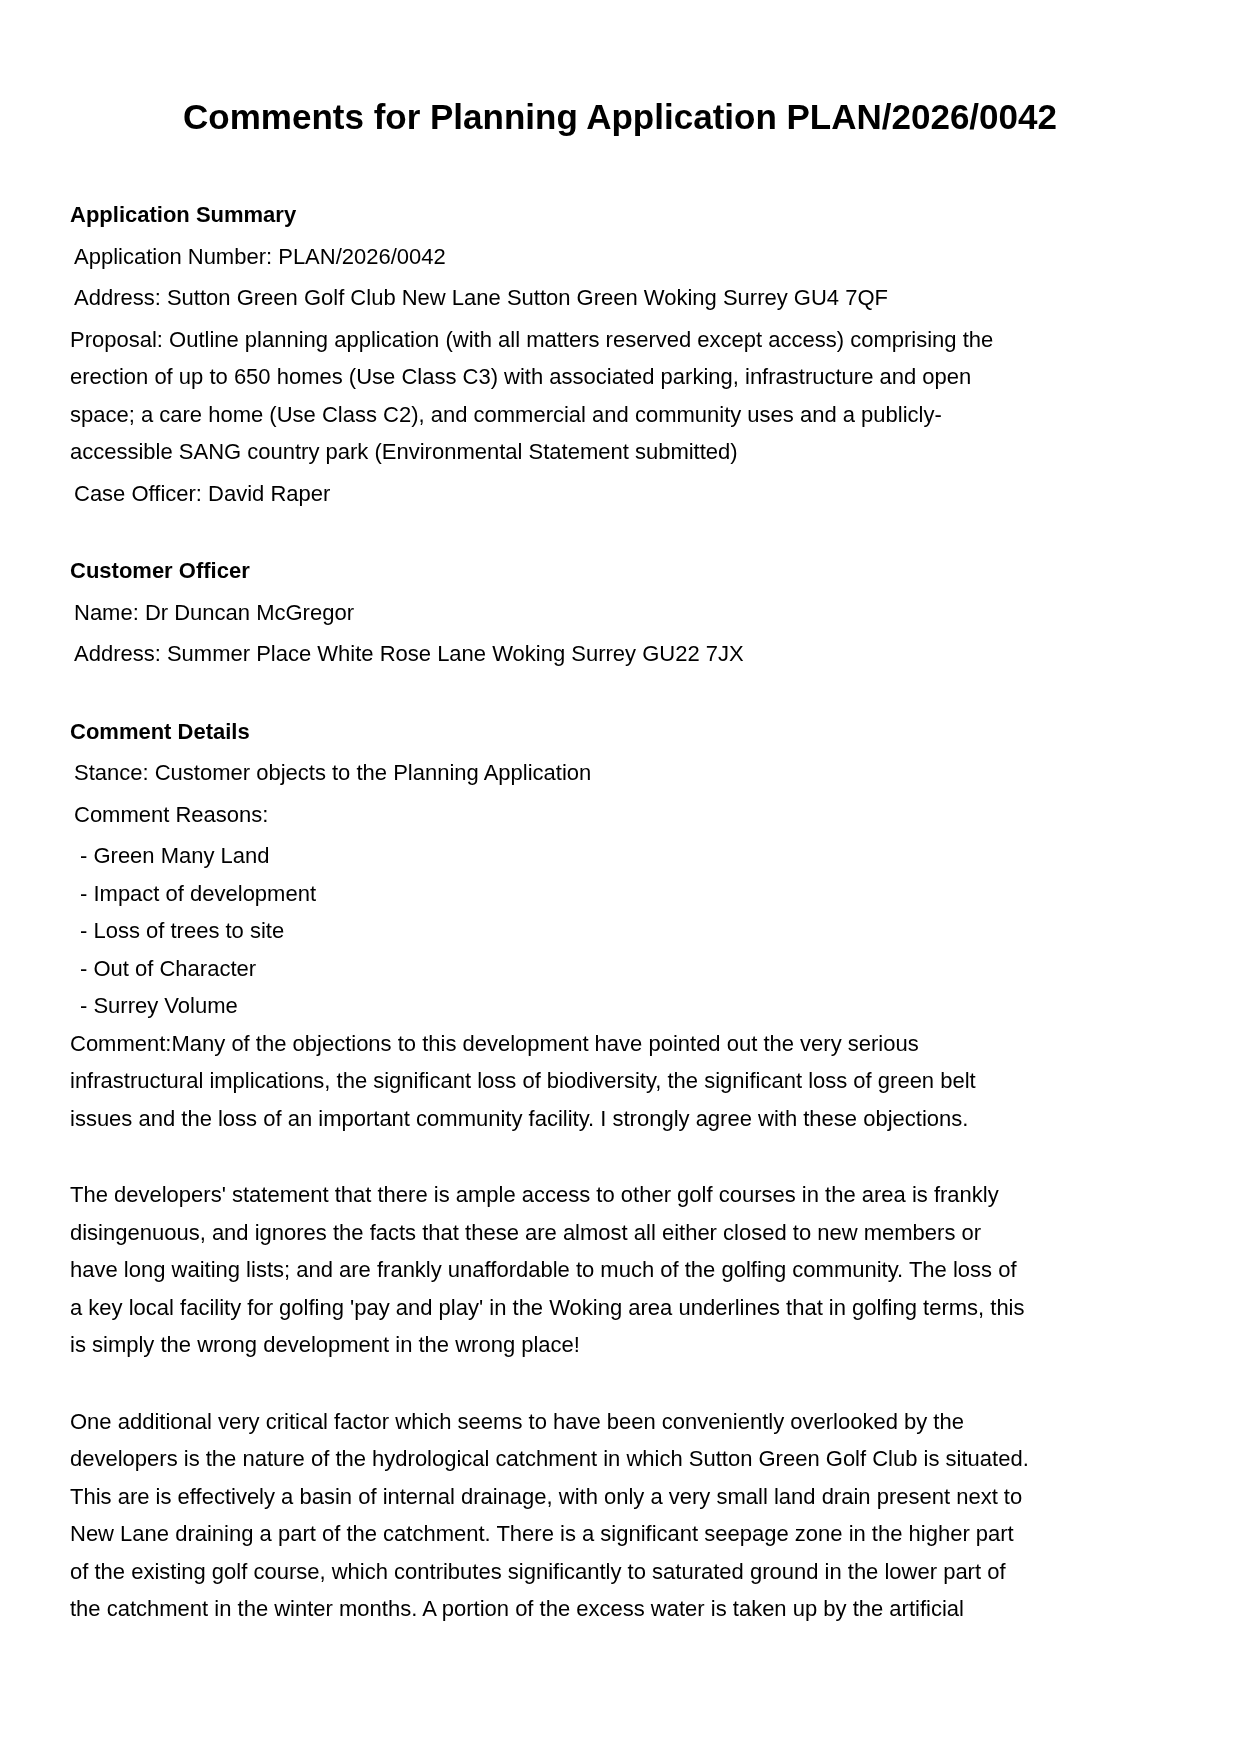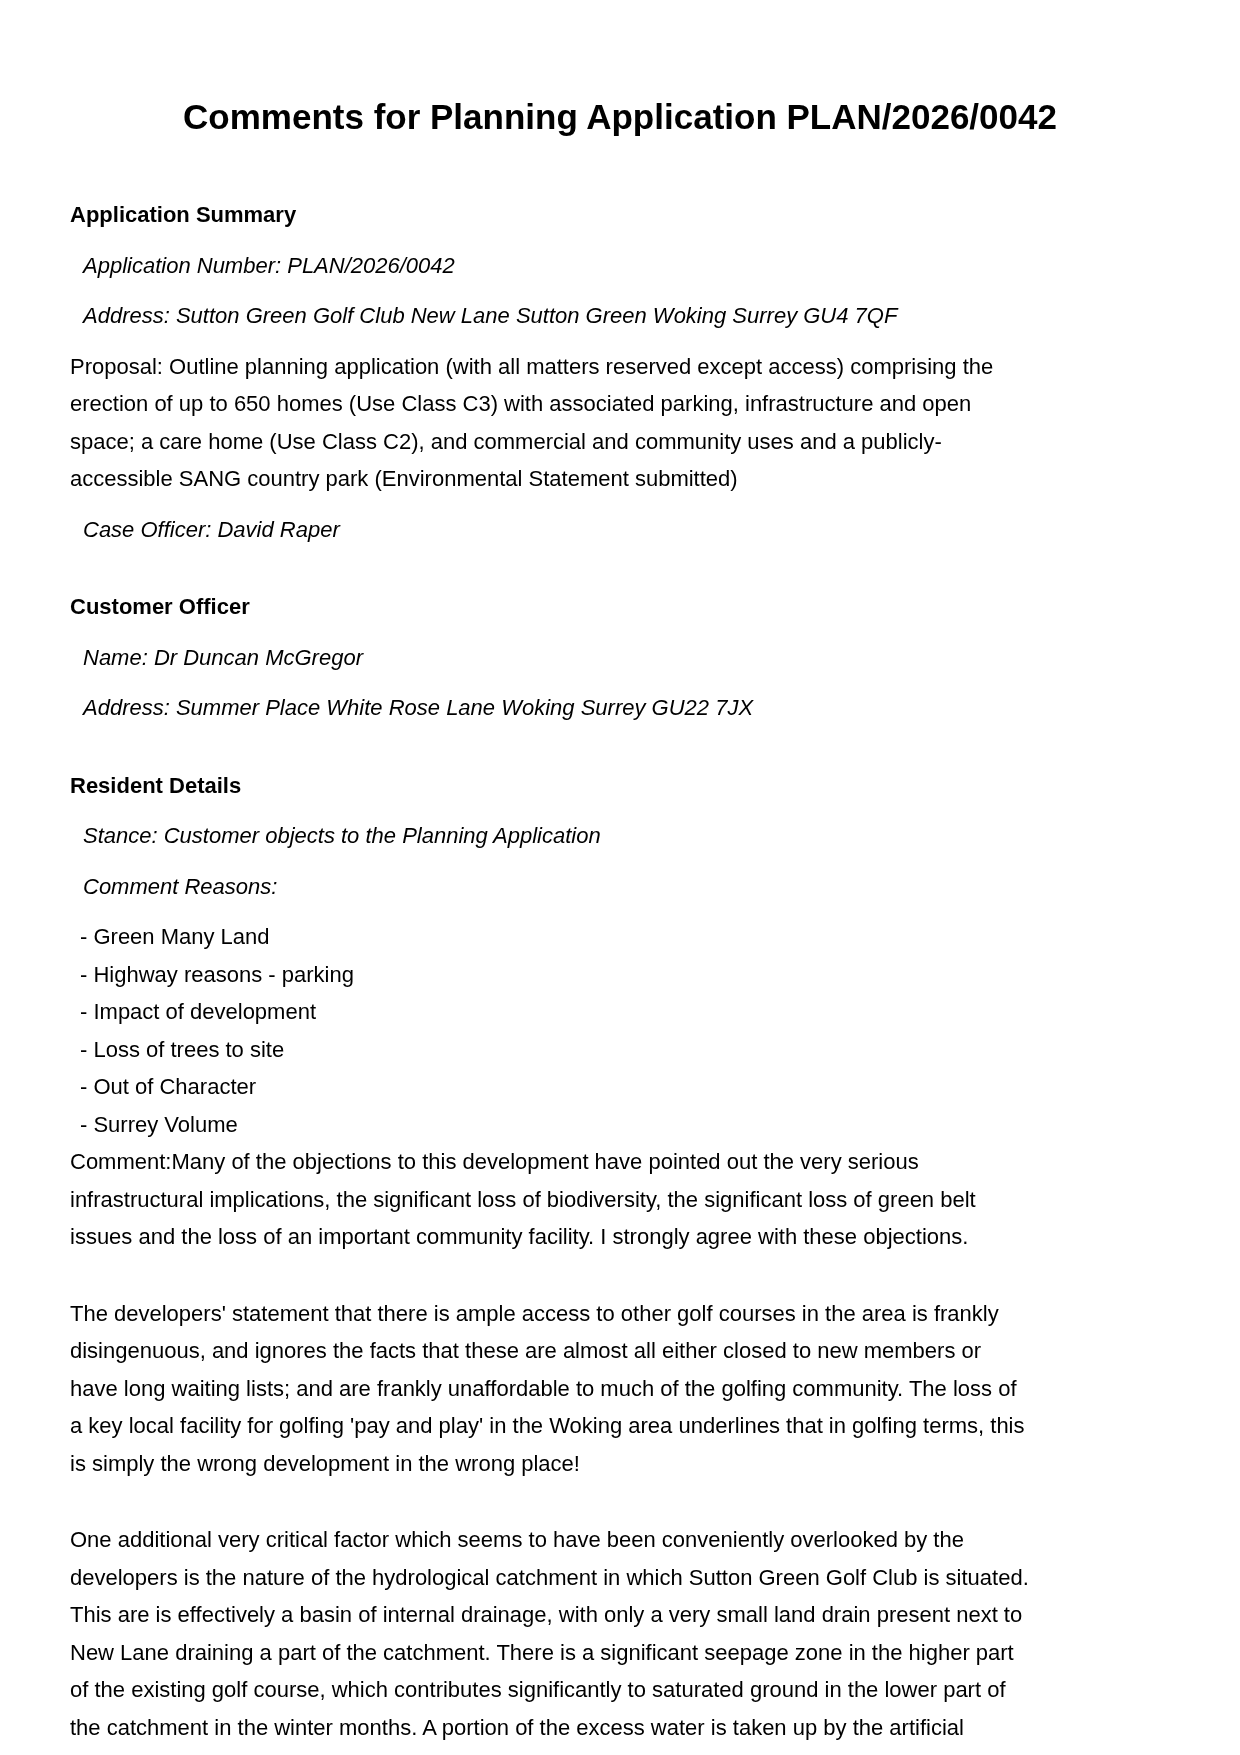--- a/index.html
+++ b/index.html
@@ -34,23 +34,22 @@
   .section { margin: 0; }
   .section-first { margin-top: 58px; }
   .section-gap { margin-top: 40px; }
   .section-heading {
     font-size: 22px;
     line-height: 37.5px;
     font-weight: bold;
     margin: 0;
   }
   .doc-line {
-    margin: 13px;
+    margin: 4px;
     white-space: pre-line;
-    font-style: italic;
   }
   .multiline {
     margin: 0;
     white-space: pre-line;
   }
   .reason-item {
     margin: 0;
     padding-left: 10px;
     white-space: pre-line;
   }
@@ -74,27 +73,26 @@
     <div class="doc-line">Case Officer: David Raper</div>
   </div>
 
   <div class="section section-gap">
     <h2 class="section-heading">Customer Officer</h2>
     <div class="doc-line">Name: Dr Duncan McGregor</div>
     <div class="doc-line">Address: Summer Place White Rose Lane Woking Surrey GU22 7JX</div>
   </div>
 
   <div class="section section-gap">
-    <h2 class="section-heading">Resident Details</h2>
+    <h2 class="section-heading">Comment Details</h2>
     <div class="doc-line">Stance: Customer objects to the Planning Application</div>
     <div class="doc-line">Comment Reasons:</div>
 
     <div>
       <div class="reason-item">- Green Many Land</div>
-      <div class="reason-item">- Highway reasons - parking</div>
       <div class="reason-item">- Impact of development</div>
       <div class="reason-item">- Loss of trees to site</div>
       <div class="reason-item">- Out of Character</div>
       <div class="reason-item">- Surrey Volume</div>
     </div>
 
     <div class="multiline">Comment:Many of the objections to this development have pointed out the very serious
 infrastructural implications, the significant loss of biodiversity, the significant loss of green belt
 issues and the loss of an important community facility. I strongly agree with these objections.</div>
     <div class="multiline para-gap">The developers' statement that there is ample access to other golf courses in the area is frankly

